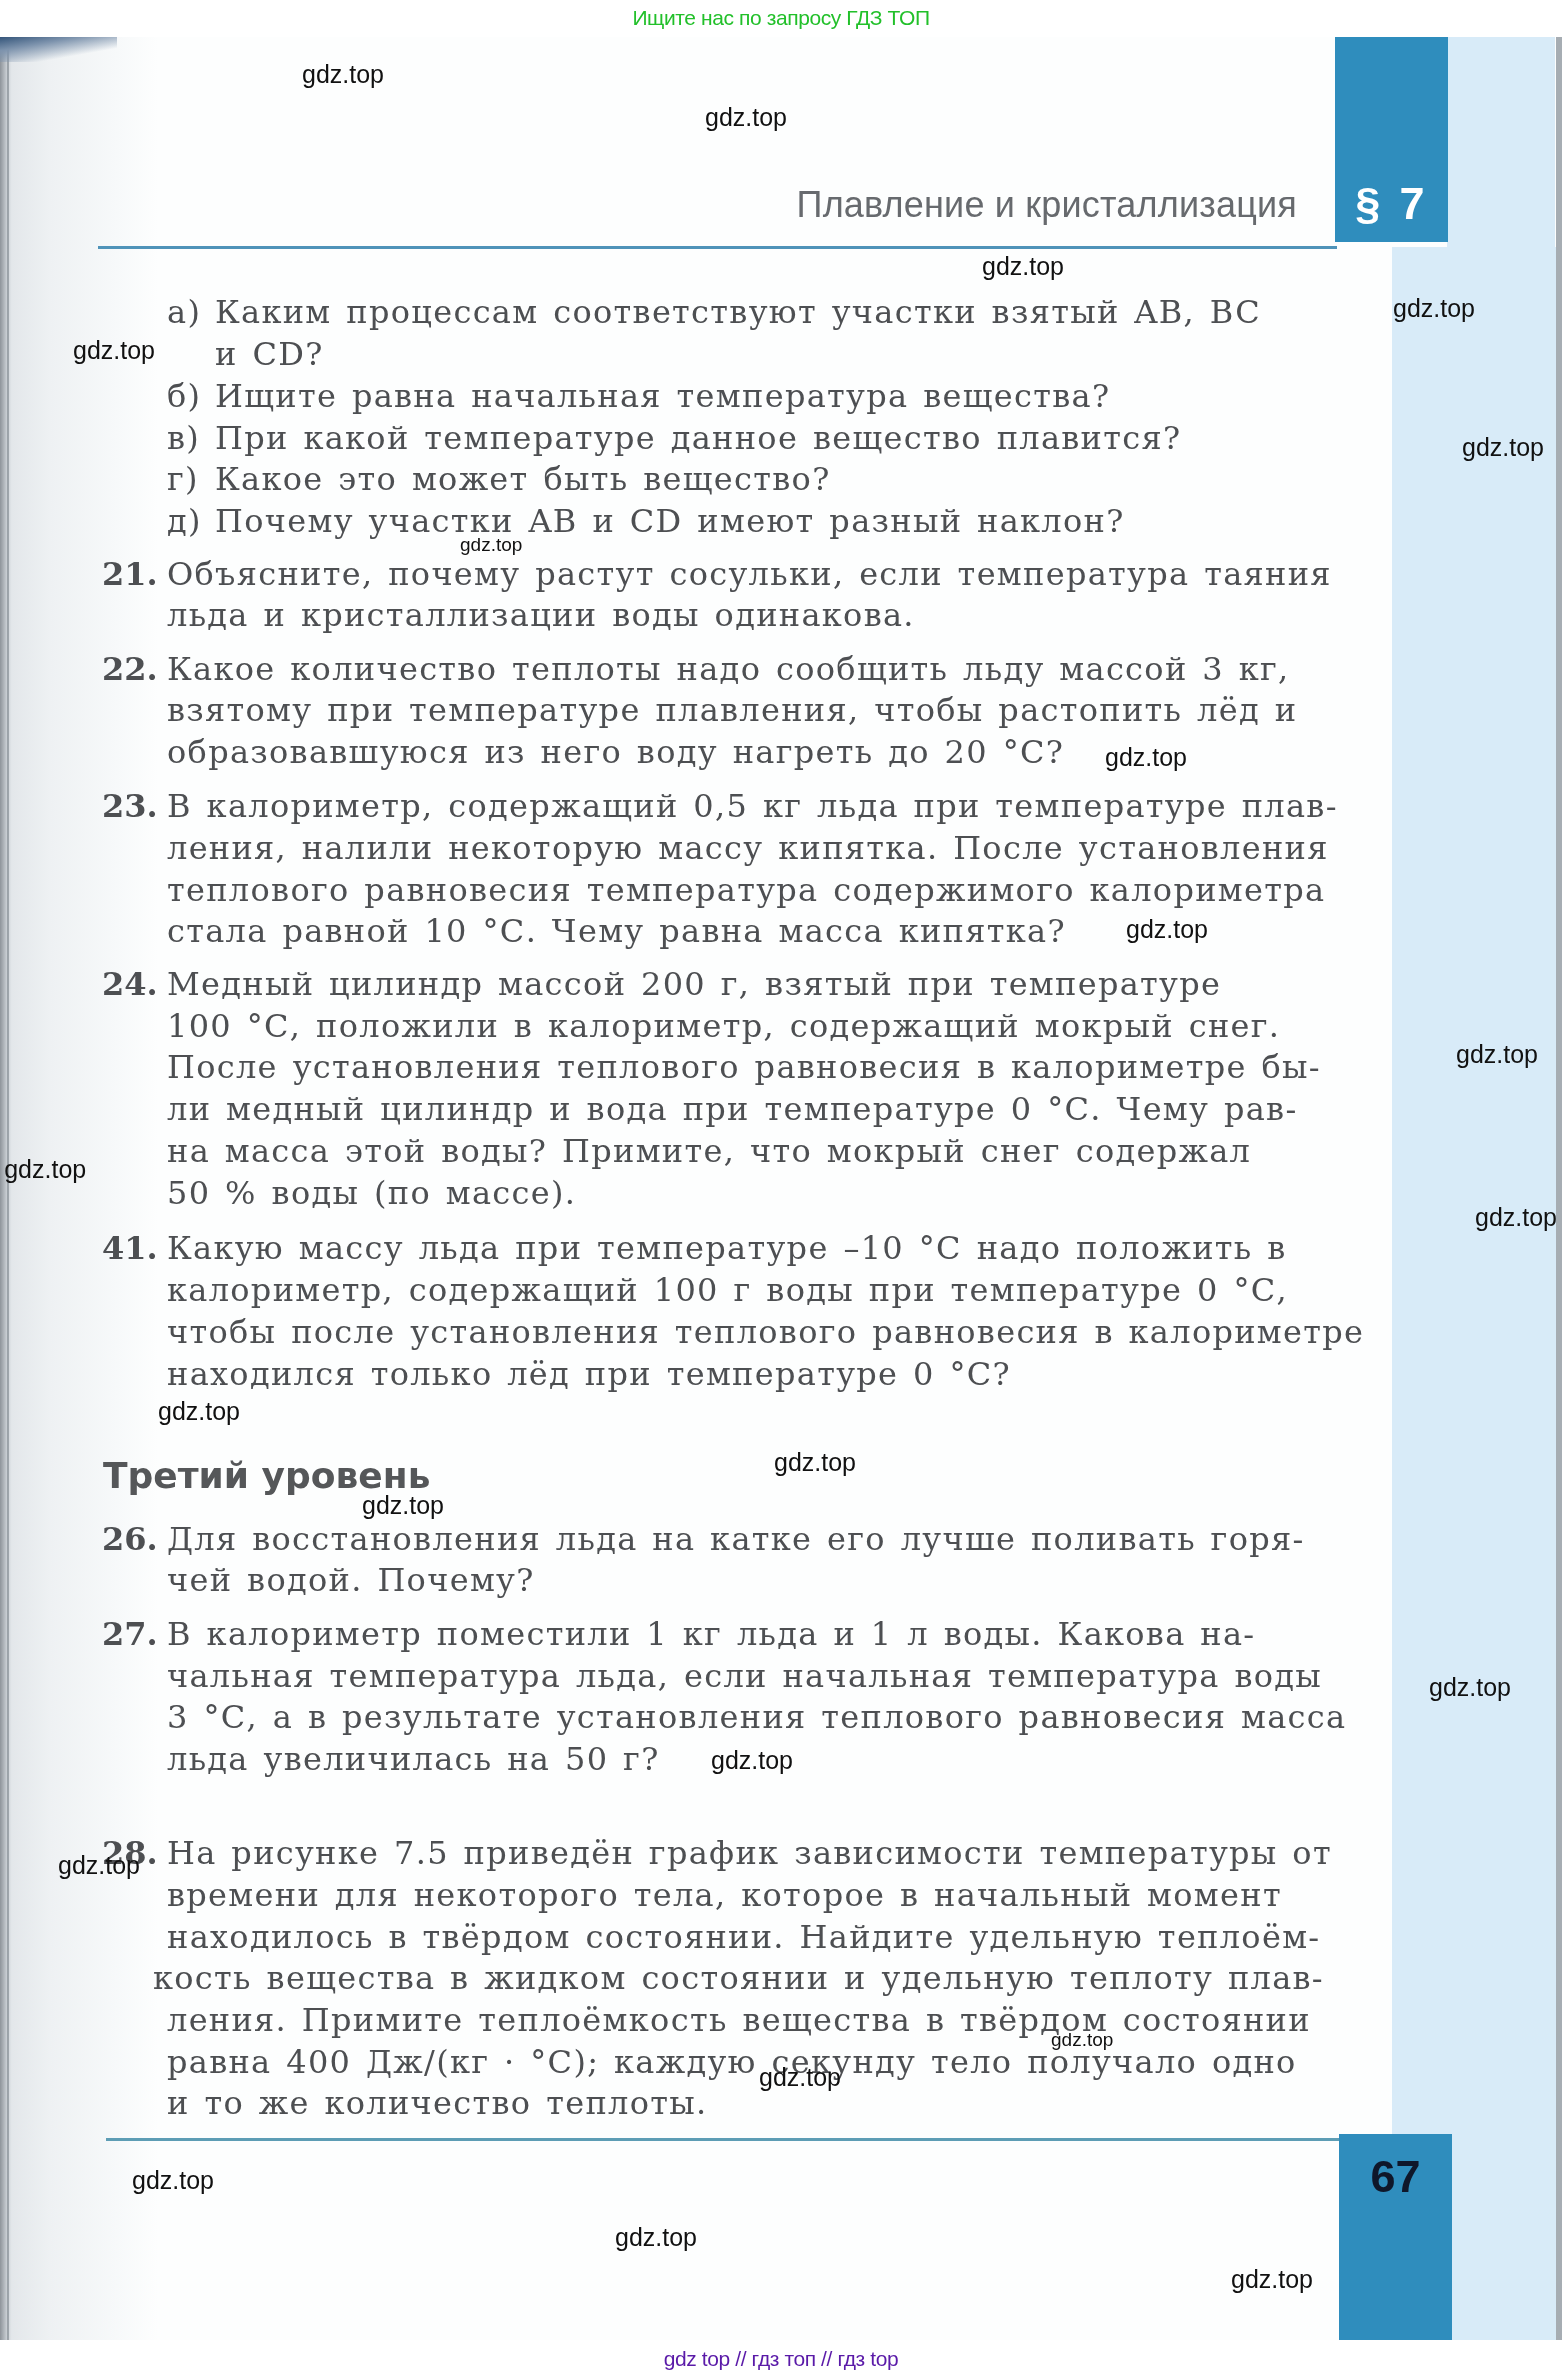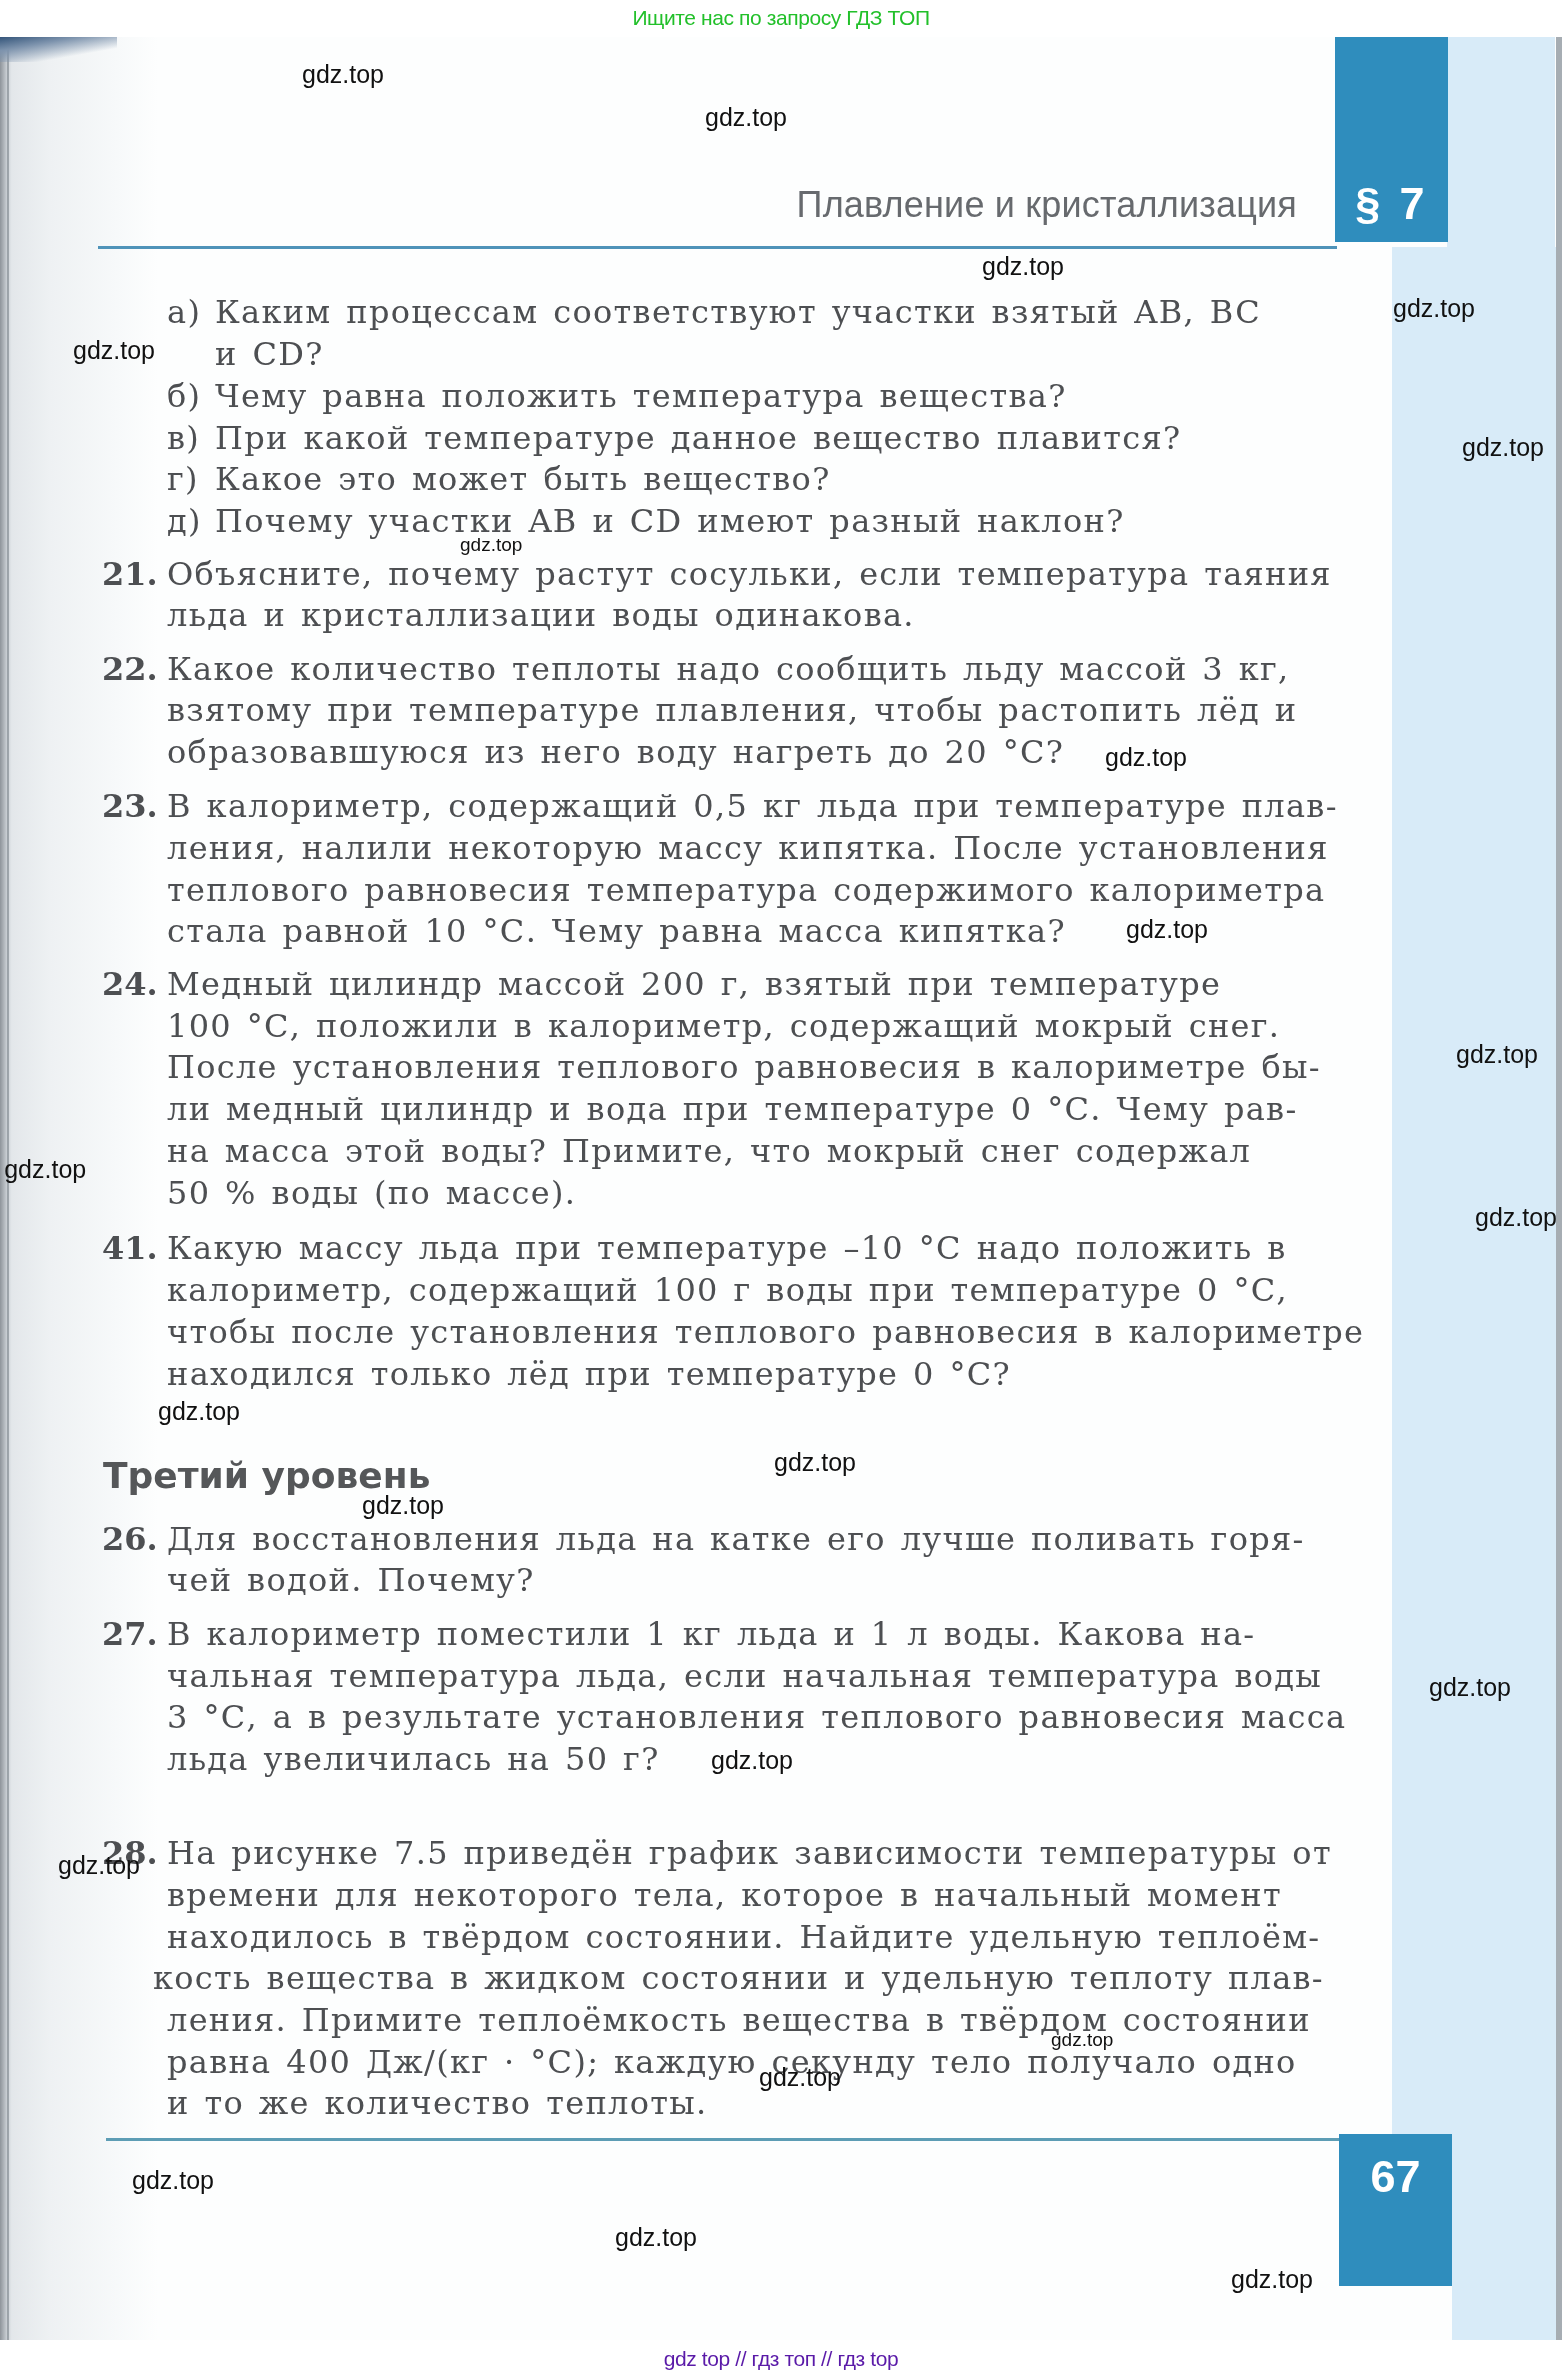--- a/index.html
+++ b/index.html
@@ -47,22 +47,22 @@
   .header-title {
     position: absolute; right: 265px; top: 147px;
     font-family: "Liberation Sans", sans-serif; font-size: 36px; color: #676a6e;
     letter-spacing: 0.2px;
     text-align: center;
   }
   .header-rule { position: absolute; left: 98px; top: 209px; width: 1239px; height: 2.5px; background: #4f93b9; }
 
   .footer-rule { position: absolute; left: 106px; top: 2101px; width: 1235px; height: 3.3px; background: #5d9db5; }
   .page-tab {
-    position: absolute; left: 1339px; top: 2097px; width: 113px; height: 152px;
-    background: #2f8dbd; color: #ffffff; font-family: "Liberation Sans", sans-serif;
+    position: absolute; left: 1339px; top: 2097px; width: 113px; height: 206px;
+    background: #2f8dbd; color: #0f172a; font-family: "Liberation Sans", sans-serif;
     font-weight: bold; font-size: 45px; text-align: center; padding-top: 16.7px;
   }
 
   .content { position: absolute; left: 0; top: 0; width: 1562px; }
   .line {
     position: absolute; white-space: nowrap;
     font-family: "DejaVu Serif", serif; font-size: 32px; color: #4d4f52;
     line-height: 42px; letter-spacing: 1.3px; word-spacing: 3.3px;
   }
   .num { position: absolute; font-family: "DejaVu Serif", serif; font-weight: bold; font-size: 32px; color: #4d4f52; line-height: 42px; }
@@ -97,21 +97,21 @@
   <div class="page-tab">
     <span>67</span>
   </div>
 
   <div class="content" id="content">
 
     <span class="line" style="left:167px;top:254px">а)</span>
     <span class="line" style="left:215px;top:254px">Каким процессам соответствуют участки взятый AB, BC</span>
     <span class="line" style="left:215px;top:296px">и CD?</span>
     <span class="line" style="left:167px;top:338px">б)</span>
-    <span class="line" style="left:215px;top:338px">Чему равна положить температура вещества?</span>
+    <span class="line" style="left:215px;top:338px">Ищите равна начальная температура вещества?</span>
     <span class="line" style="left:167px;top:380px">в)</span>
     <span class="line" style="left:215px;top:380px">При какой температуре данное вещество плавится?</span>
     <span class="line" style="left:167px;top:421px">г)</span>
     <span class="line" style="left:215px;top:421px">Какое это может быть вещество?</span>
     <span class="line" style="left:167px;top:463px">д)</span>
     <span class="line" style="left:215px;top:463px">Почему участки AB и CD имеют разный наклон?</span>
 
     <span class="num" style="left:102px;top:516px">21.</span>
     <span class="line" style="left:167px;top:516px">Объясните, почему растут сосульки, если температура таяния</span>
     <span class="line" style="left:167px;top:557px">льда и кристаллизации воды одинакова.</span>

